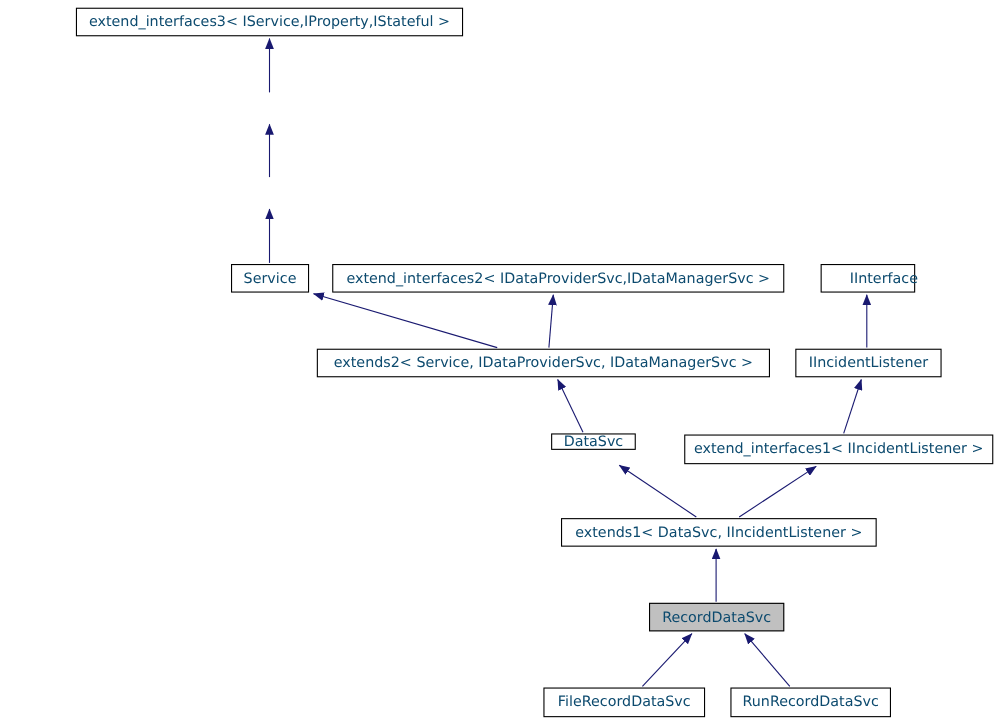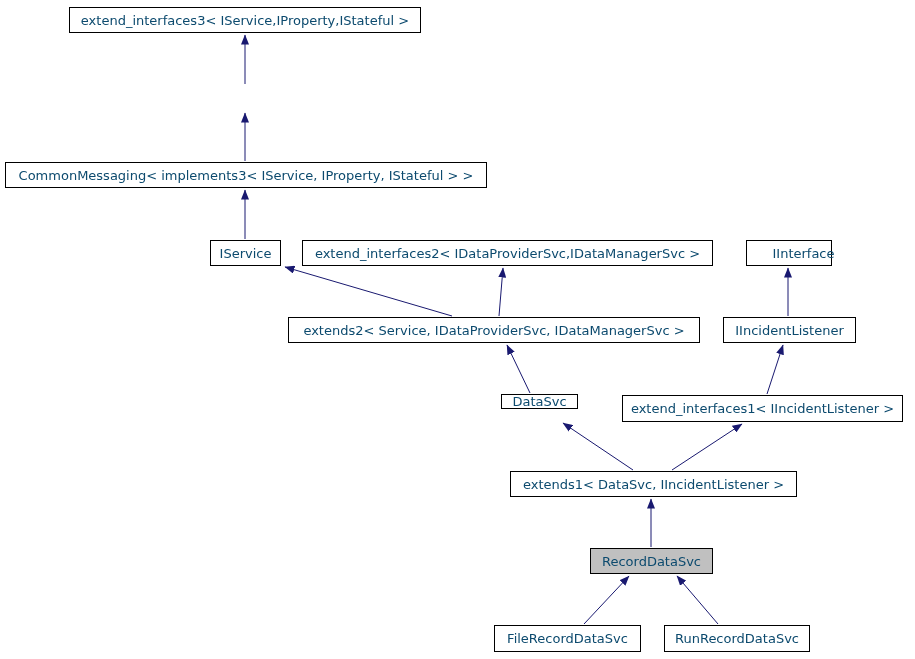--- a/index.html
+++ b/index.html
@@ -67,22 +67,21 @@
     <line class="edge-line" x1="788" y1="316" x2="788" y2="268" marker-end="url(#arrow)"></line>
     <line class="edge-line" x1="767" y1="394" x2="783" y2="345" marker-end="url(#arrow)"></line>
     <line class="edge-line" x1="633" y1="470" x2="563" y2="423" marker-end="url(#arrow)"></line>
     <line class="edge-line" x1="672" y1="470" x2="742" y2="424" marker-end="url(#arrow)"></line>
     <line class="edge-line" x1="651" y1="547" x2="651" y2="499" marker-end="url(#arrow)"></line>
     <line class="edge-line" x1="584" y1="624" x2="629" y2="576" marker-end="url(#arrow)"></line>
     <line class="edge-line" x1="718" y1="624" x2="677" y2="576" marker-end="url(#arrow)"></line>
   </svg>
 
   <div class="node" style="left:69px;  top:7px;   width:352px; height:26px;">extend_interfaces3&lt; IService,IProperty,IStateful &gt;</div>
-  <div class="node" style="left:5px;   top:162px; width:482px; height:26px;">CommonMessaging&lt; implements3&lt; IService, IProperty, IStateful &gt; &gt;</div>
-  <div class="node" style="left:210px; top:240px; width:71px;  height:26px;">IService</div>
+  <div class="node" style="left:210px; top:240px; width:71px;  height:26px;">Service</div>
   <div class="node" style="left:302px; top:240px; width:411px; height:26px;">extend_interfaces2&lt; IDataProviderSvc,IDataManagerSvc &gt;</div>
   <div class="node" style="left:746px; top:240px; width:86px;  height:26px;padding-left:29px;">IInterface</div>
   <div class="node" style="left:288px; top:317px; width:412px; height:26px;">extends2&lt; Service, IDataProviderSvc, IDataManagerSvc &gt;</div>
   <div class="node" style="left:723px; top:317px; width:133px; height:26px;">IIncidentListener</div>
   <div class="node" style="left:501px; top:394px; width:77px;  height:15px;">DataSvc</div>
   <div class="node" style="left:622px; top:395px; width:281px; height:27px;">extend_interfaces1&lt; IIncidentListener &gt;</div>
   <div class="node" style="left:510px; top:471px; width:287px; height:26px;">extends1&lt; DataSvc, IIncidentListener &gt;</div>
   <div class="node highlight" style="left:590px; top:548px; width:123px; height:26px;">RecordDataSvc</div>
   <div class="node" style="left:494px; top:625px; width:147px; height:27px;">FileRecordDataSvc</div>
   <div class="node" style="left:664px; top:625px; width:146px; height:27px;">RunRecordDataSvc</div>

